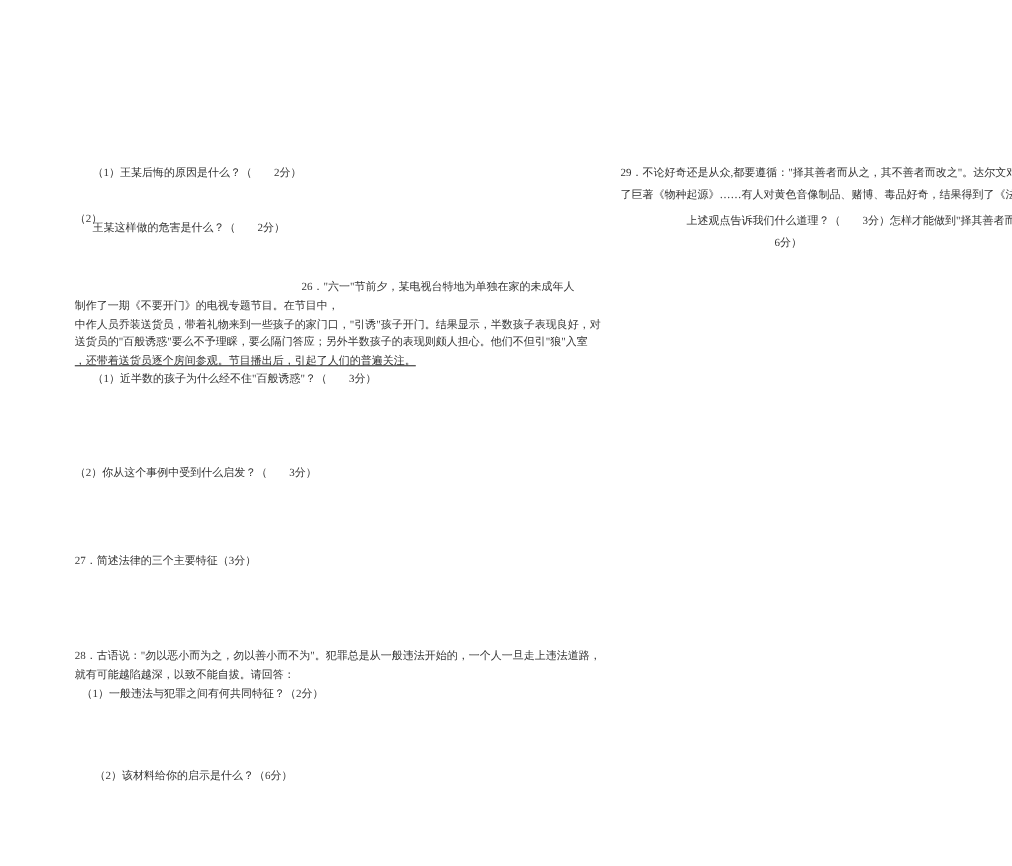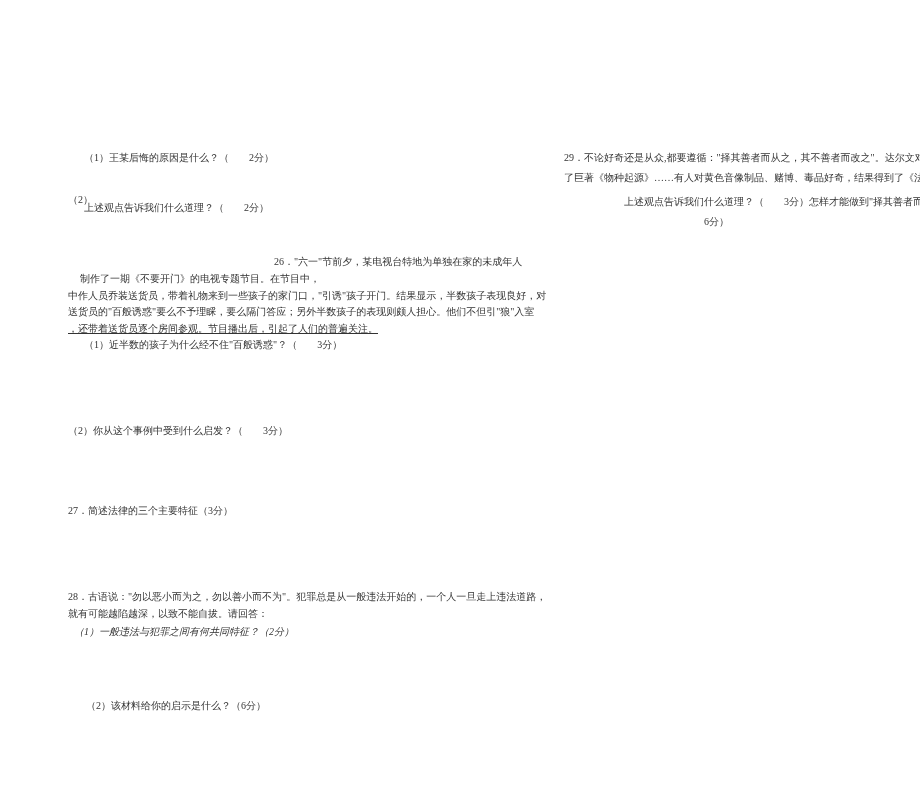--- a/index.html
+++ b/index.html
@@ -41,21 +41,21 @@
       left: 20px;
       top: 136px;
     }
     .q26 {
       position: absolute;
       left: 210px;
       top: 190px;
     }
     .q26-line2 {
       position: absolute;
-      left: 16px;
+      left: 4px;
       top: 207px;
     }
     .q26-line3 {
       position: absolute;
       left: 4px;
       top: 224px;
     }
     .q26-line4 {
       position: absolute;
       left: 4px;
@@ -91,21 +91,20 @@
     }
     .q28-line2 {
       position: absolute;
       left: 4px;
       top: 542px;
     }
     .q28-sub1 {
       position: absolute;
       left: 10px;
       top: 560px;
-      font-style: italic;
     }
     .q28-sub2 {
       position: absolute;
       left: 22px;
       top: 634px;
     }
     .q29 {
       position: absolute;
       left: 500px;
       top: 86px;
@@ -127,21 +126,21 @@
     }
   </style>
 </head>
 <body>
 
 <div class="page">
 
   <span class="text-line q25-1">（1）王某后悔的原因是什么？（　　2分）</span>
 
   <span class="text-line q25-2">（2）</span>
-  <span class="text-line q25-2-indent">上述观点告诉我们什么道理？（　　2分）</span>
+  <span class="text-line q25-2-indent">王某这样做的危害是什么？（　　2分）</span>
 
   <span class="text-line q26">26．"六一"节前夕，某电视台特地为单独在家的未成年人</span>
   <span class="text-line q26-line2">制作了一期《不要开门》的电视专题节目。在节目中，</span>
   <span class="text-line q26-line3">中作人员乔装送货员，带着礼物来到一些孩子的家门口，"引诱"孩子开门。结果显示，半数孩子表现良好，对</span>
   <span class="text-line q26-line4">送货员的"百般诱惑"要么不予理睬，要么隔门答应；另外半数孩子的表现则颇人担心。他们不但引"狼"入室</span>
   <span class="text-line q26-line5">，还带着送货员逐个房间参观。节目播出后，引起了人们的普遍关注。</span>
   <span class="text-line q26-sub1">（1）近半数的孩子为什么经不住"百般诱惑"？（　　3分）</span>
   <span class="text-line q26-sub2">（2）你从这个事例中受到什么启发？（　　3分）</span>
 
   <span class="text-line q27">27．简述法律的三个主要特征（3分）</span>

